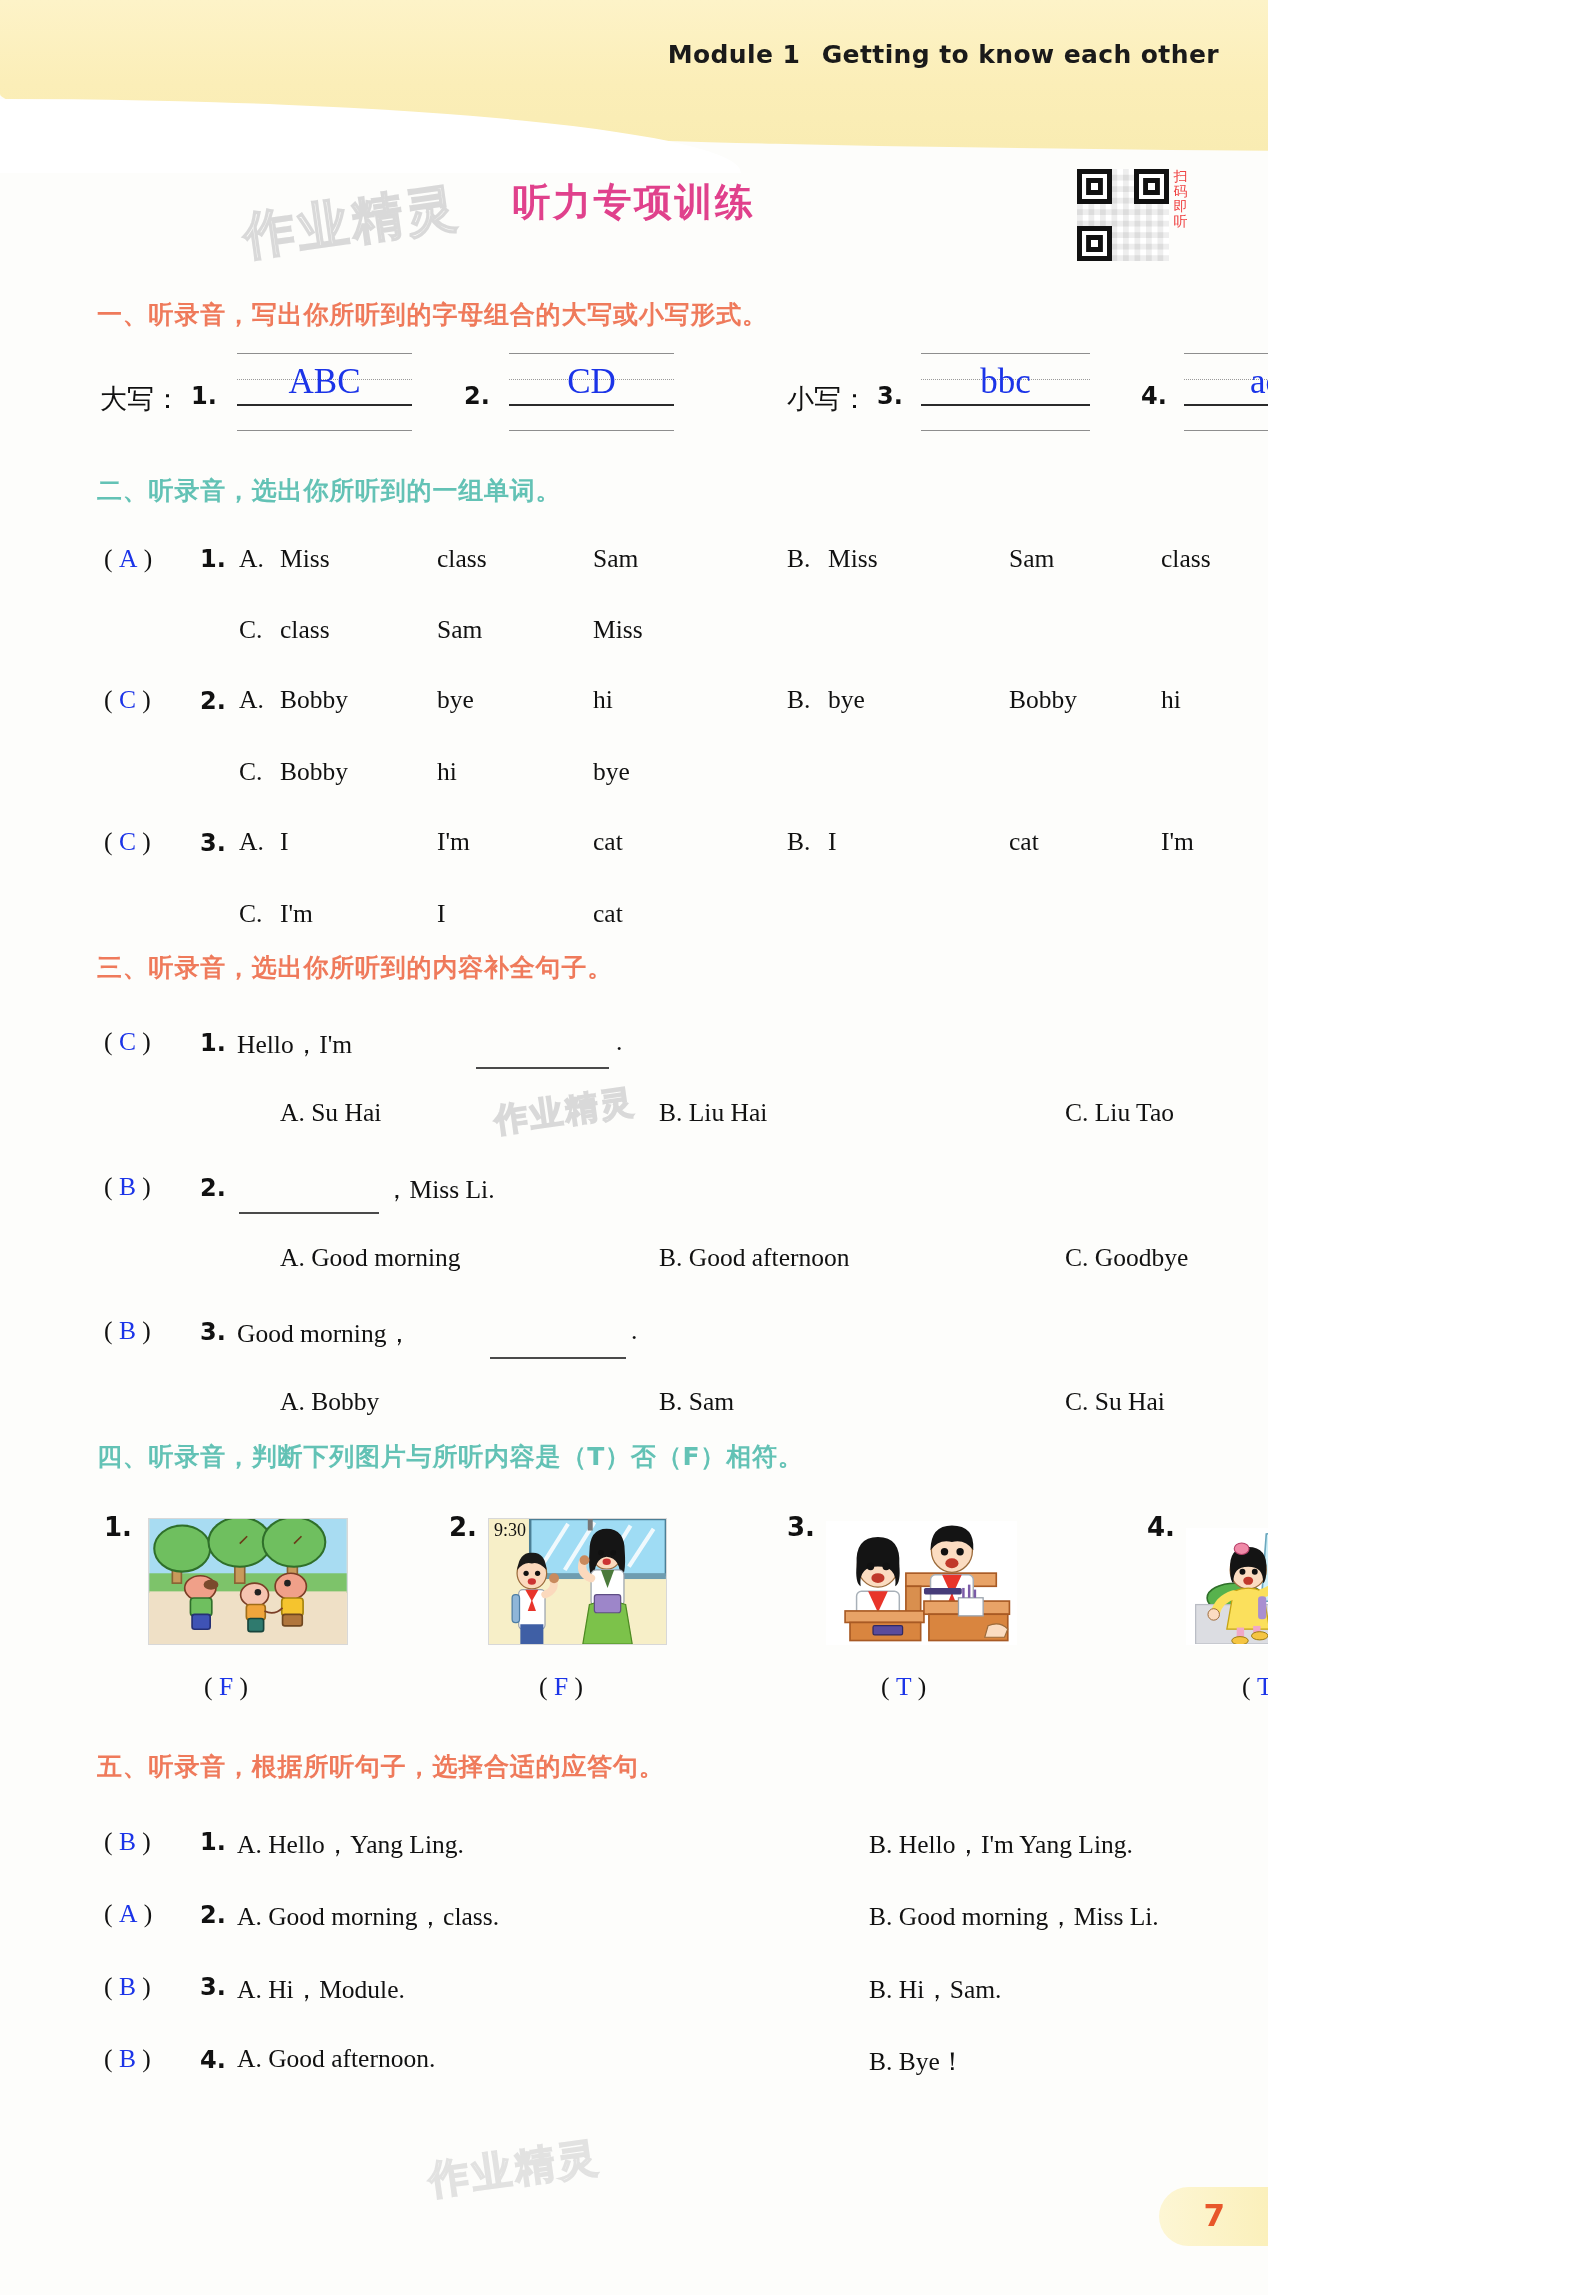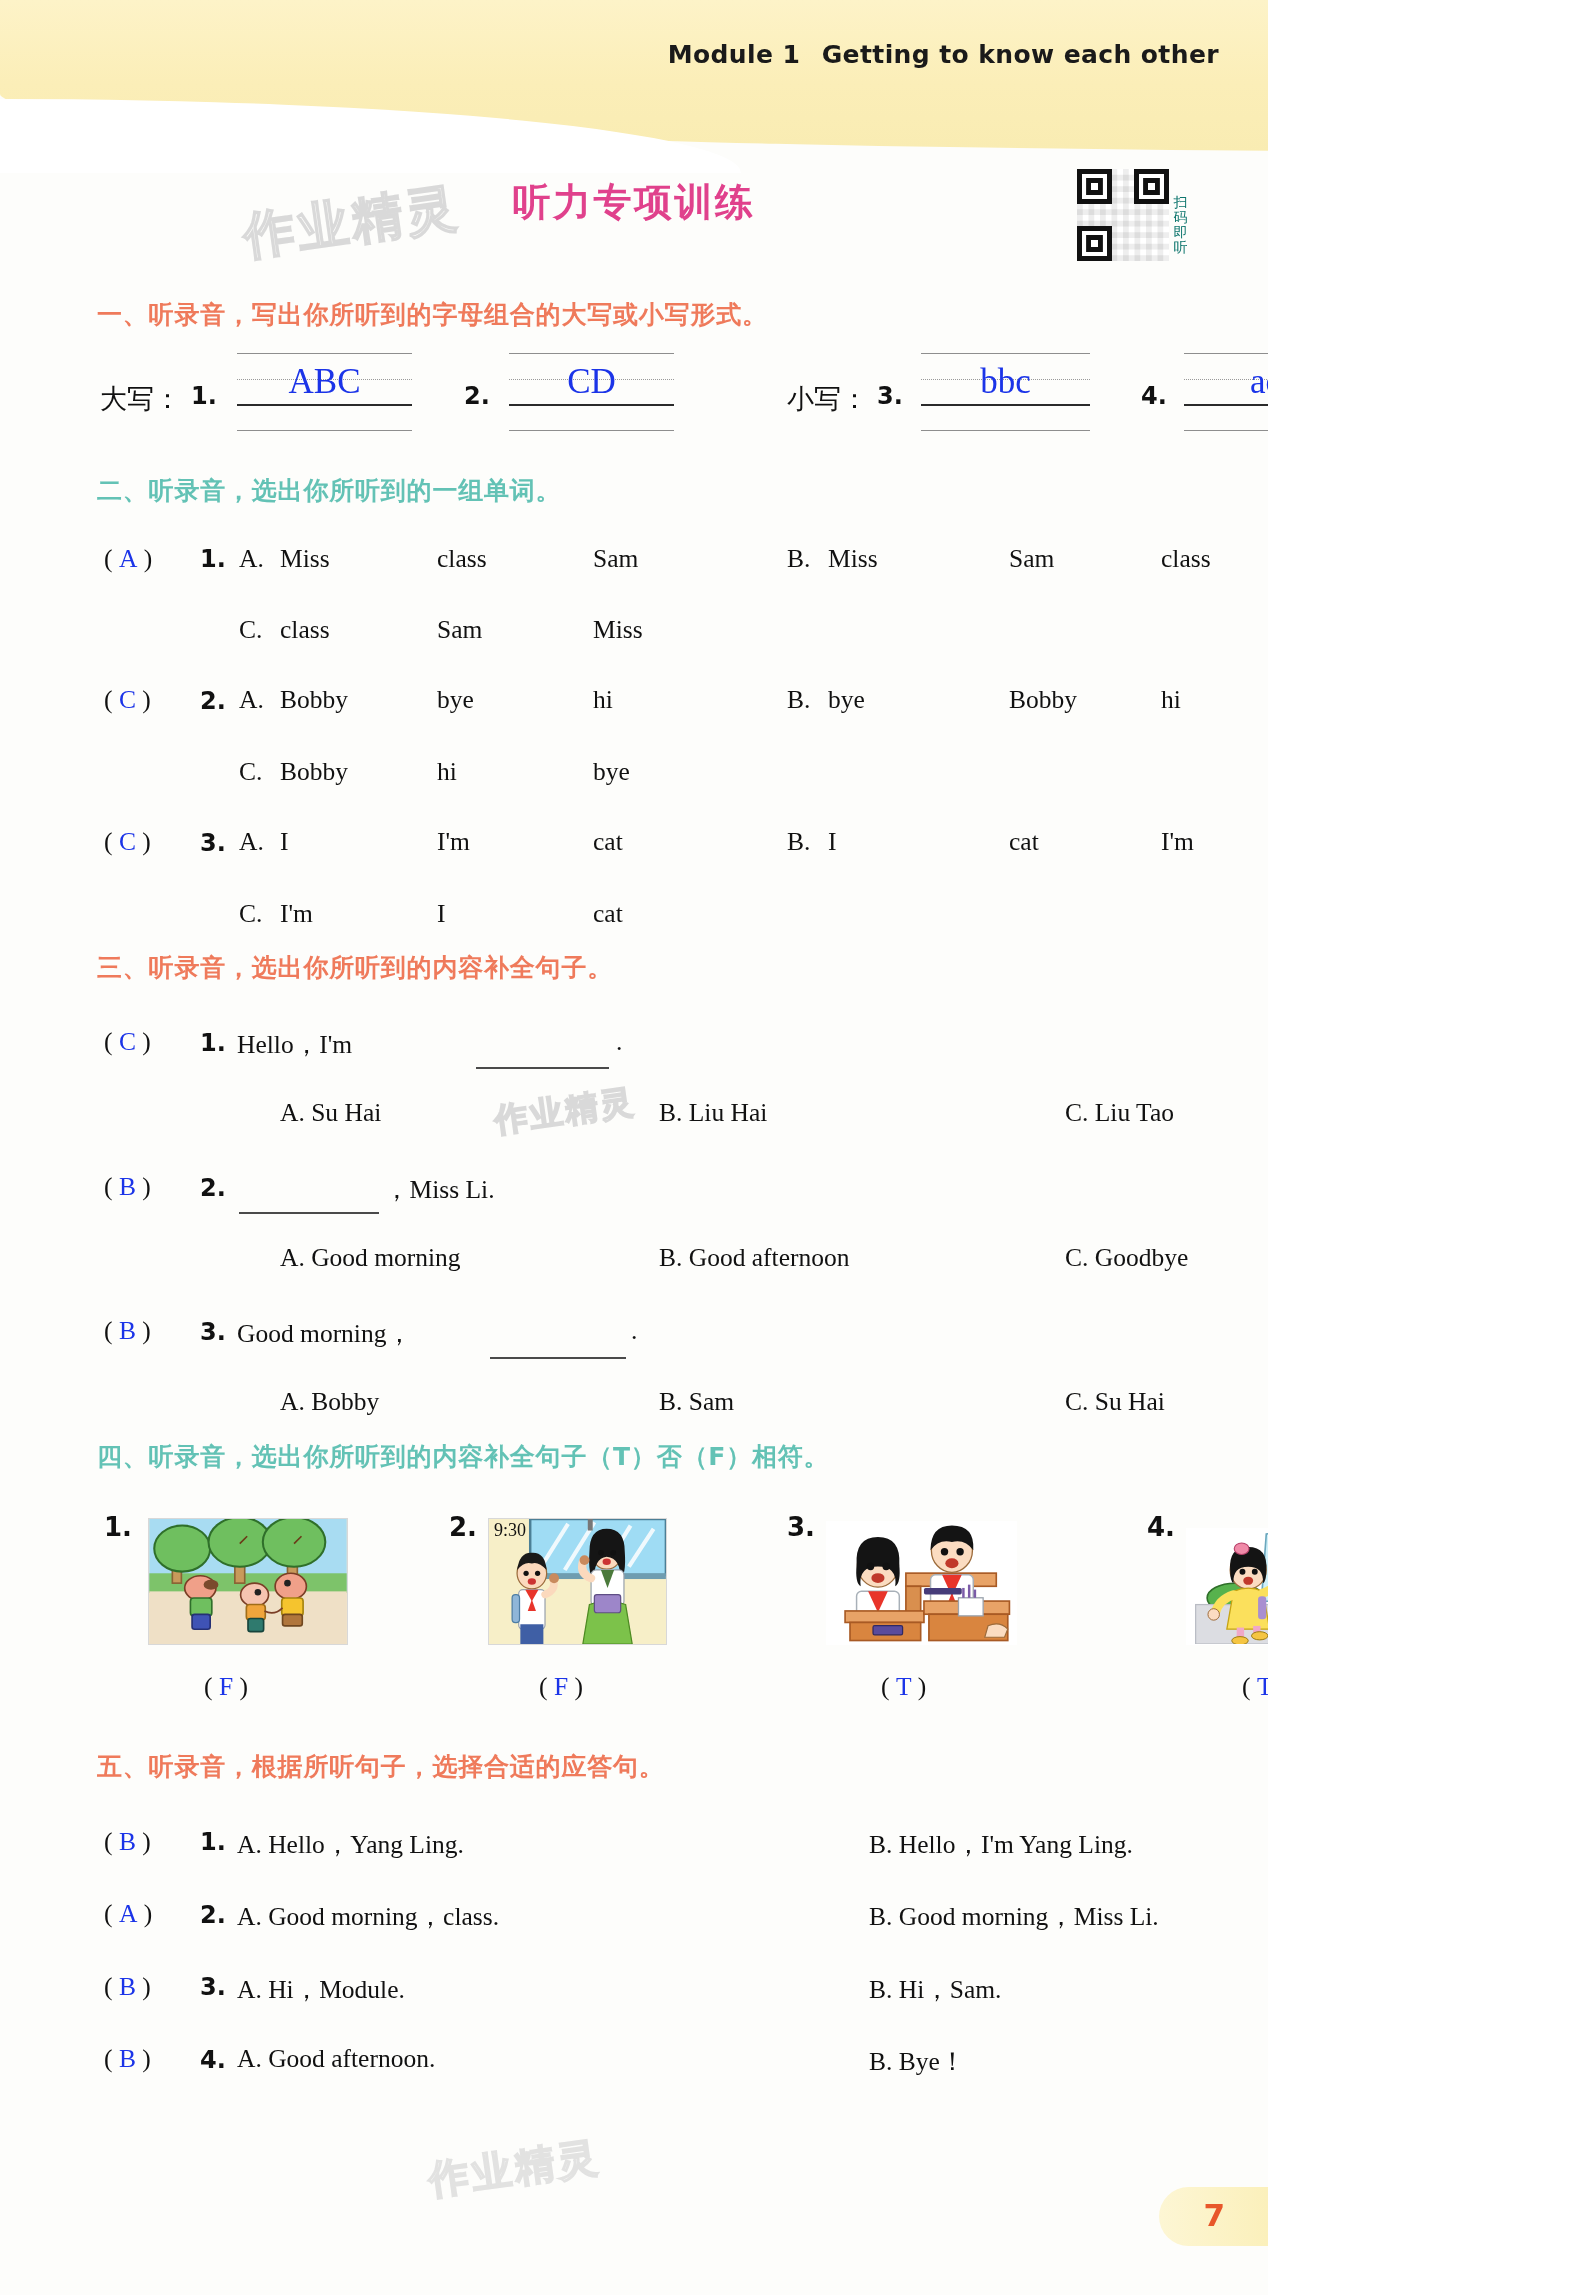--- a/index.html
+++ b/index.html
@@ -91,25 +91,24 @@
     background: #fff;
     box-shadow: inset 0 0 0 4.1px #fff, inset 0 0 0 9px #111;
   }
   .qr::before { left: 0; top: 0; }
   .qr::after  { right: 0; top: 0; }
   .qr .fp3    { left: 0; bottom: 0; }
   .qr-text {
     margin-left: 5px;
     font-family: Liberation Serif, serif;
     font-size: 14px;
-    color: #0f766e;
+    color: #ef4444;
     line-height: 1.08;
     width: 16.5px;
     word-break: break-all;
-    margin-top: 26px;
   }
 
   
   .page-title {
     position: absolute;
     left: 0; right: 0;
     top: 177px;
     text-align: center;
     font-family: "DejaVu Sans", sans-serif;
     font-weight: bold;
@@ -363,21 +362,21 @@
     (&nbsp;<span class="ans">B</span>&nbsp;)
   </div>
   <div class="txt qnum" style="left:200px; top:1318px;">3.</div>
   <div class="txt" style="left:237px; top:1316px;">Good morning，</div>
   <div class="blank" style="left:490px; top:1357px; width:136px;"></div>
   <div class="txt" style="left:631px; top:1316px;">.</div>
   <div class="txt" style="left:280px; top:1387px;">A.  Bobby</div>
   <div class="txt" style="left:659px; top:1387px;">B.  Sam</div>
   <div class="txt" style="left:1065px; top:1387px;">C.  Su Hai</div>
 
-  <div class="sec-head sec-teal" style="left:97px; top:1440px;">四、听录音，选出你所听到的内容补全句子（T）否（F）相符。</div>
+  <div class="sec-head sec-teal" style="left:97px; top:1440px;">四、听录音，判断下列图片与所听内容是（T）否（F）相符。</div>
 
   <div class="pic-label" style="left:104px; top:1512px;">1.</div>
   <div class="pic" style="left:148px; top:1518px; width:198px; height:125px; background:#efe4cf;">
     <svg width="198" height="125" viewBox="0 0 240 152">
       <rect x="0" y="0" width="240" height="88" fill="#a8dcf2"></rect>
       <rect x="0" y="66" width="240" height="24" fill="#7dc36a"></rect>
       <rect x="0" y="88" width="240" height="64" fill="#efe0c6"></rect>
       <rect x="28" y="38" width="11" height="40" fill="#c89a5b" stroke="#8a6334" stroke-width="2"></rect>
       <ellipse cx="40" cy="36" rx="34" ry="28" fill="#6fbf5f" stroke="#2f6f2a" stroke-width="2.5"></ellipse>
       <rect x="104" y="32" width="12" height="46" fill="#c89a5b" stroke="#8a6334" stroke-width="2"></rect>

